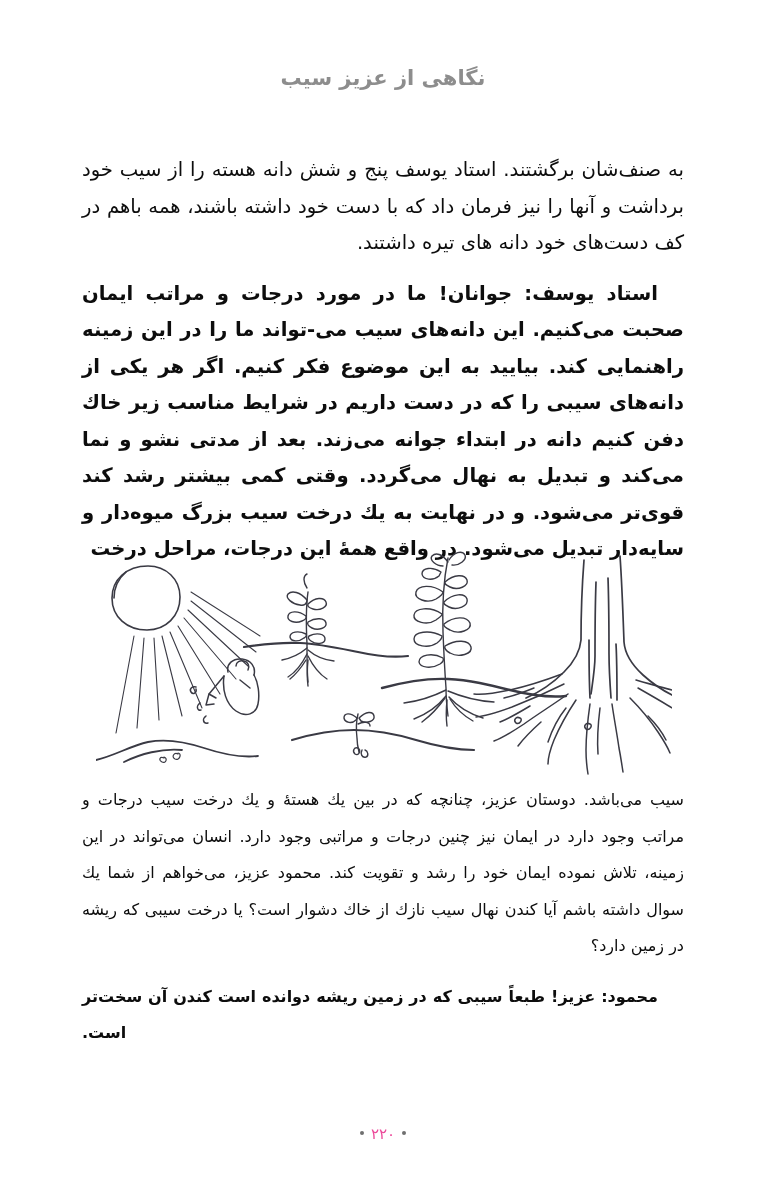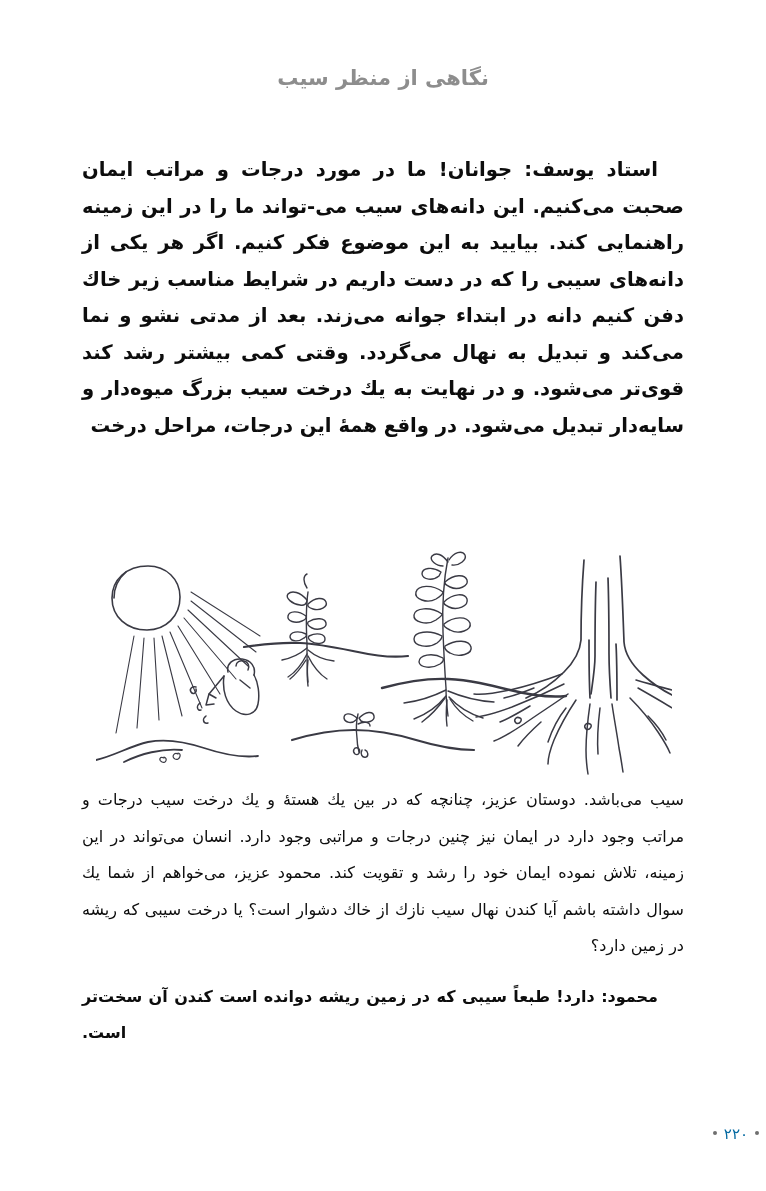--- a/index.html
+++ b/index.html
@@ -92,21 +92,22 @@
     font-size: 16px;
     line-height: 36.5px;
   }
 
   
   .page-footer {
     position: absolute;
     bottom: 48px;
     left: 0;
     right: 0;
-    color: #0369a1;
+    text-align: center;
+    color: #ec4899;
     font-size: 15px;
     letter-spacing: 2px;
     direction: rtl;
   }
   .page-footer .dot {
     display: inline-block;
     width: 4px;
     height: 4px;
     border-radius: 50%;
     background: #6f6f6f;
@@ -116,23 +117,24 @@
   .page-footer .num {
     display: inline-block;
     vertical-align: middle;
   }
 </style>
 </head>
 <body>
 
 <div class="page">
 
-  <div class="page-title">نگاهی از منظر سیب</div>
+  <div class="page-title">نگاهی از عزیز سیب</div>
 
   <div class="body-text">
+    <p class="para">به صنف‌شان برگشتند. استاد یوسف پنج و شش دانه هسته را از سیب خود برداشت و آنها را نیز فرمان داد که با دست خود داشته باشند، همه باهم در کف دست‌های خود دانه های تیره داشتند.</p>
     <p class="para indent">استاد یوسف: جوانان! ما در مورد درجات و مراتب ایمان صحبت می‌کنیم. این دانه‌های سیب می‌-تواند ما را در این زمینه راهنمایی کند. بیایید به این موضوع فکر کنیم. اگر هر یکی از دانه‌های سیبی را که در دست داریم در شرایط مناسب زیر خاك دفن کنیم دانه در ابتداء جوانه می‌زند. بعد از مدتی نشو و نما می‌کند و تبدیل به نهال می‌گردد. وقتی کمی بیشتر رشد کند قوی‌تر می‌شود. و در نهایت به یك درخت سیب بزرگ میوه‌دار و سایه‌دار تبدیل می‌شود. در واقع همهٔ این درجات، مراحل درخت</p>
   </div>
 
   <div class="illustration">
     <svg viewBox="0 0 576 232" xmlns="http://www.w3.org/2000/svg" fill="none" stroke="#3a3a44" stroke-linecap="round" stroke-linejoin="round">
 
       <g stroke-width="1.6">
         <path d="M52 18 C30 18 16 32 16 50 C16 69 31 82 51 82 C70 82 84 68 84 49 C84 31 70 18 52 18 Z"></path>
         <path d="M30 24 C22 31 18 40 18 50"></path>
       </g>
@@ -270,20 +272,20 @@
 
         <path d="M424 170 C420 168 417 172 420 175 C424 177 427 171 424 170"></path>
         <path d="M494 176 C490 174 487 178 490 181 C494 183 497 177 494 176"></path>
       </g>
 
     </svg>
   </div>
 
   <div class="body-text-lower">
     <p class="para">سیب می‌باشد. دوستان عزیز، چنانچه که در بین یك هستهٔ و یك درخت سیب درجات و مراتب وجود دارد در ایمان نیز چنین درجات و مراتبی وجود دارد. انسان می‌تواند در این زمینه، تلاش نموده ایمان خود را رشد و تقویت کند. محمود عزیز، می‌خواهم از شما یك سوال داشته باشم آیا کندن نهال سیب نازك از خاك دشوار است؟ یا درخت سیبی که ریشه در زمین دارد؟</p>
-    <p class="para indent tail-left">محمود: دارد! طبعاً سیبی که در زمین ریشه دوانده است کندن آن سخت‌تر است.</p>
+    <p class="para indent tail-left">محمود: عزیز! طبعاً سیبی که در زمین ریشه دوانده است کندن آن سخت‌تر است.</p>
   </div>
 
   <div class="page-footer">
     <span class="dot"></span><span class="num">۲۲۰</span><span class="dot"></span>
   </div>
 
 </div>
 
 </body></html>

